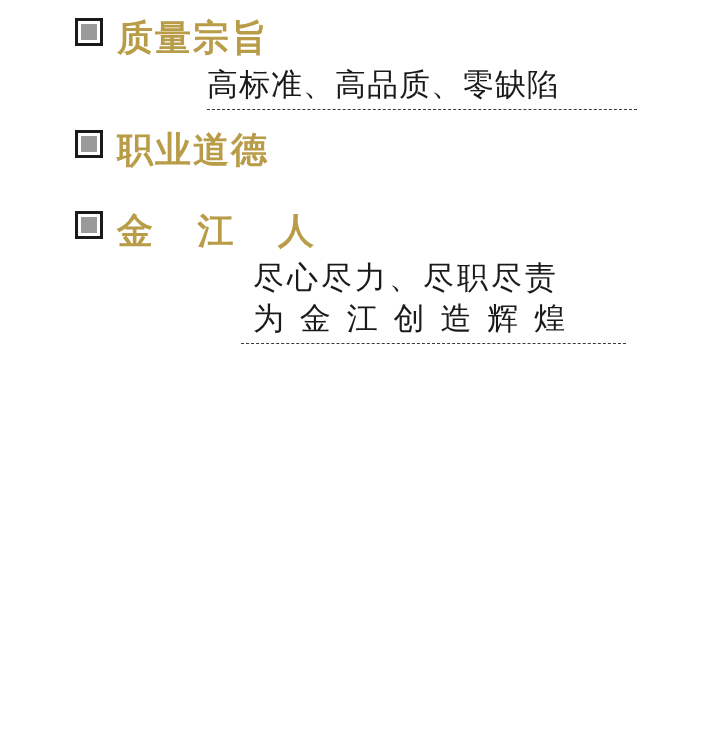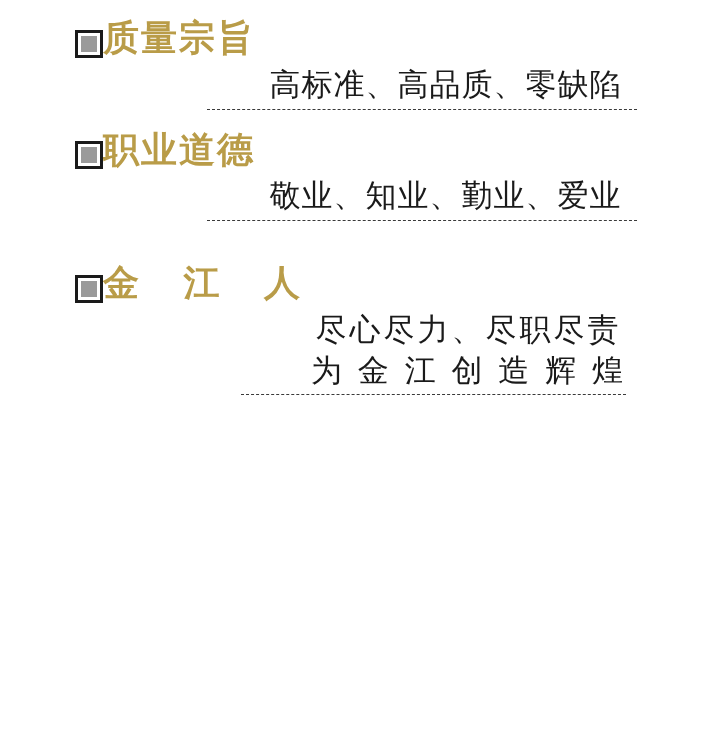--- a/index.html
+++ b/index.html
@@ -19,21 +19,22 @@
     height: 734px;
     position: relative;
     box-sizing: border-box;
     padding: 8px 40px 0 75px;
   }
   .section {
     margin-bottom: 18px;
   }
   .section-head {
     display: flex;
-    align-items: flex-end;
+    align-items: flex-start;
+    gap: 14px;
   }
   .bullet {
     width: 28px;
     height: 28px;
     border: 3px solid #1a1a1a;
     box-sizing: border-box;
     display: inline-block;
     position: relative;
     flex: 0 0 auto;
   }
@@ -62,21 +63,21 @@
     margin-top: 6px;
     padding-left: 130px;
   }
   .line-text {
     font-family: "DejaVu Serif", "Liberation Serif", serif;
     font-size: 31px;
     line-height: 1.32;
     color: #1a1a1a;
     letter-spacing: 1px;
     display: block;
-    text-align: center;
+    text-align: left;
     white-space: nowrap;
   }
   .rule {
     border: 0;
     border-top: 1px dashed #3a3a3a;
     margin: 4px 0 0 0;
     width: 430px;
   }
   .sec-1 .lines { padding-left: 132px; }
   .sec-2 .lines { padding-left: 132px; }
@@ -104,24 +105,20 @@
       <hr class="rule">
     </div>
   </div>
 
 
   <div class="section sec-3">
     <div class="section-head">
       <span class="bullet"></span>
       <span class="heading">职业道德</span>
     </div>
-    <div class="lines">
-      <span class="line-text">敬业、知业、勤业、爱业</span>
-      <hr class="rule">
-    </div>
   </div>
 
   <div class="section sec-4">
     <div class="section-head">
       <span class="bullet"></span>
       <span class="heading spaced">金 江 人</span>
     </div>
     <div class="lines">
       <span class="line-text">尽心尽力、尽职尽责</span>
       <span class="line-text">为 金 江 创 造 辉 煌</span>

